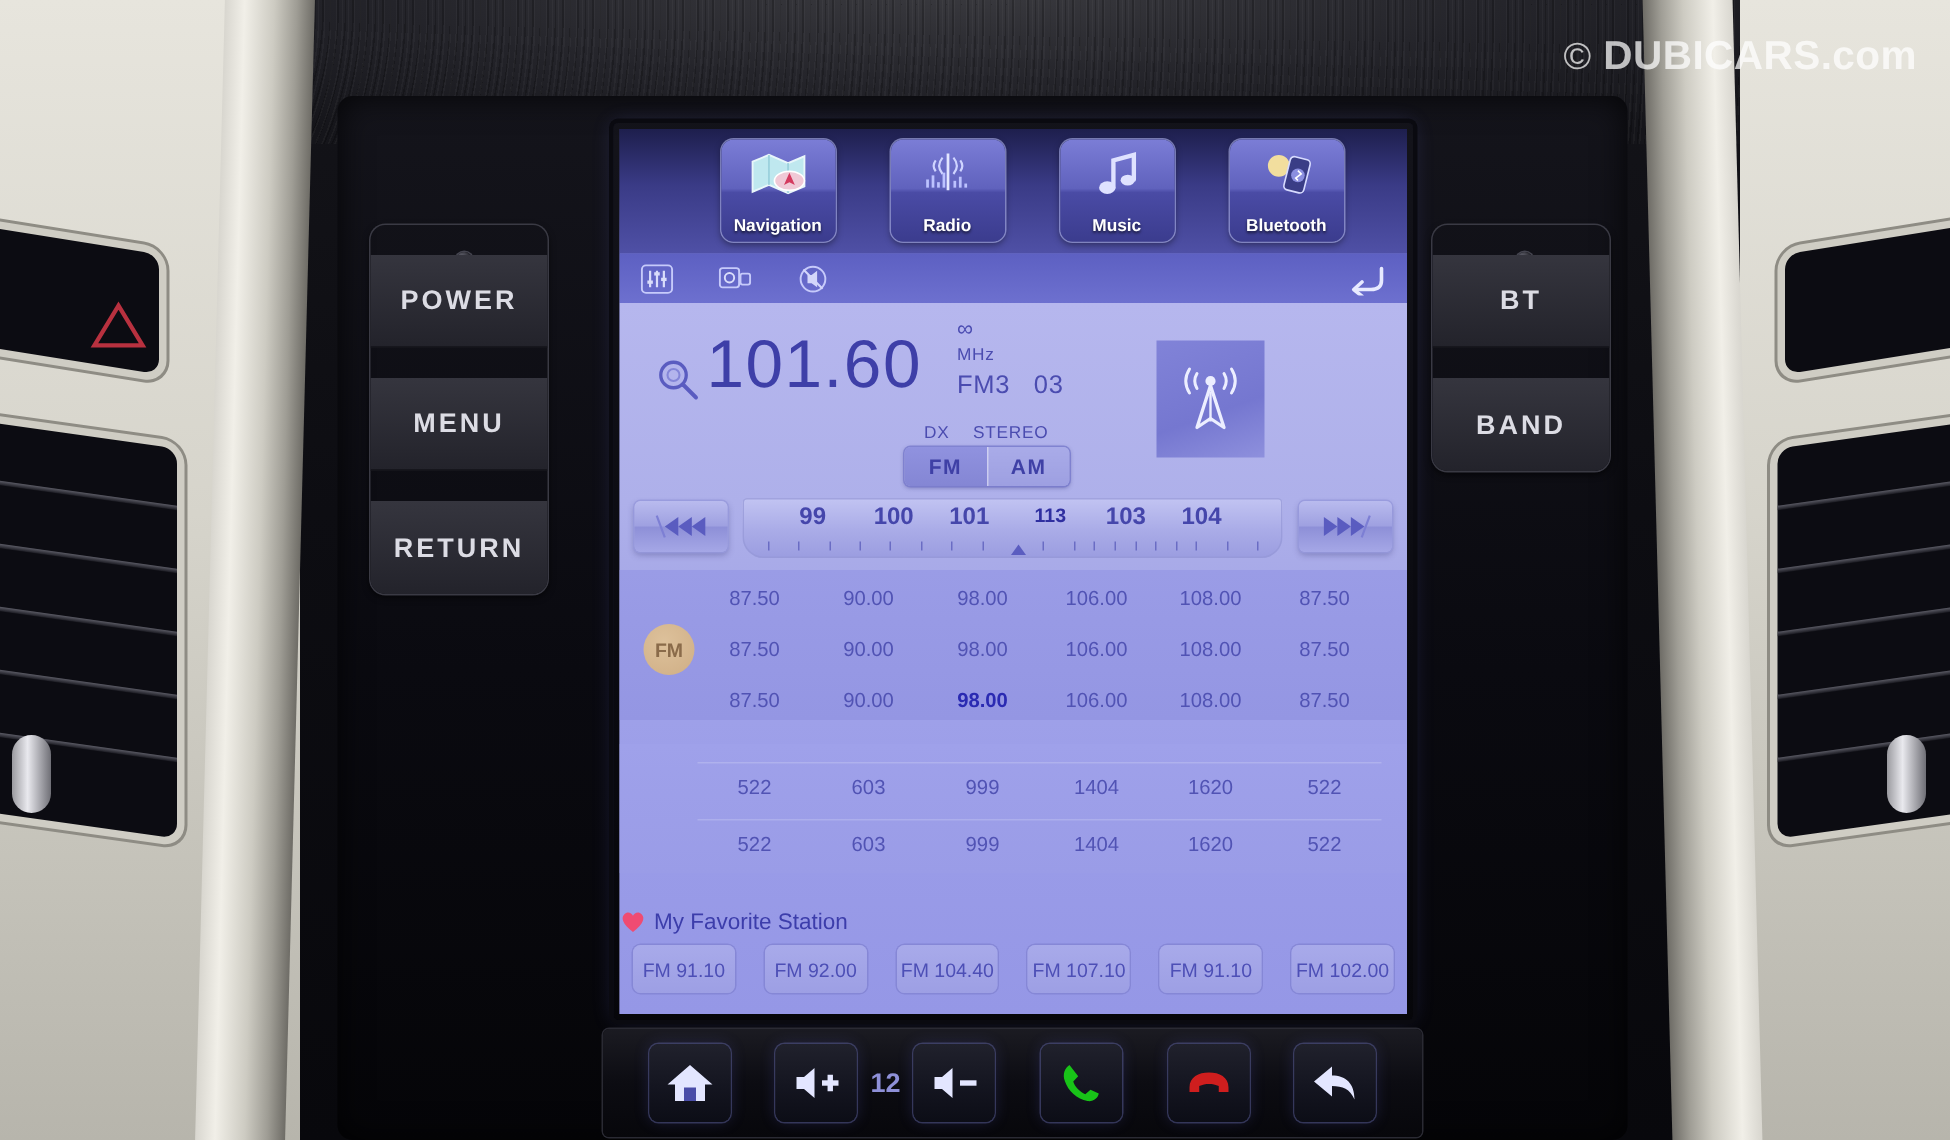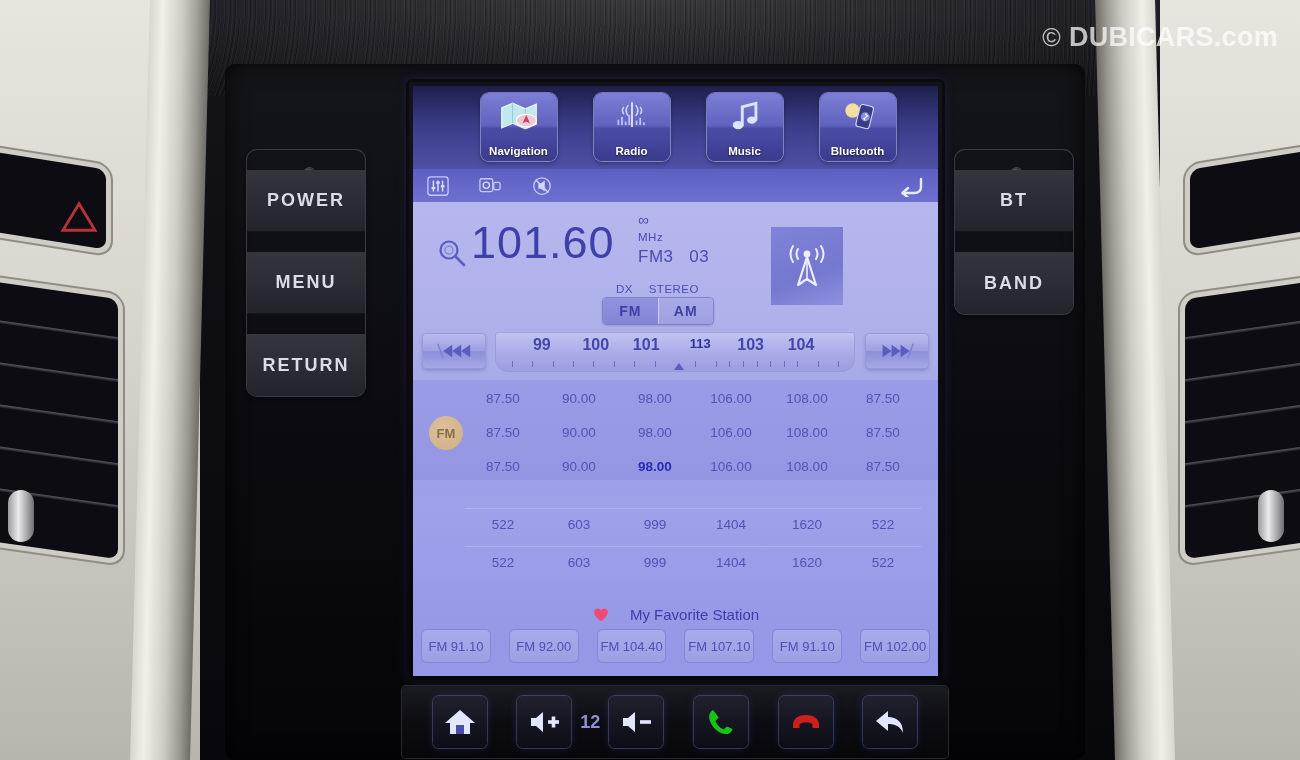--- a/index.html
+++ b/index.html
@@ -177,21 +177,21 @@
       display:flex; align-items:center; justify-content:center;
       font-size:13px; font-weight:700; color:#8a6b4a; }
   .prow { position:absolute; left:52px; width:456px; height:32px; display:flex; }
   .prow .cell { flex:1; display:flex; align-items:center; justify-content:center;
       font-size:13.5px; color:#5153b4; cursor:pointer; }
   .prow .cell.hi { font-weight:700; color:#2a2ab2; }
   .prow.sep { border-top:1px solid rgba(255,255,255,.18); }
 
   
   .favhdr { position:absolute; left:0; top:398px; width:100%; height:28px;
-      display:flex; align-items:center; justify-content:center; gap:20px; }
+      display:flex; align-items:center; gap:5px; }
   .favhdr .hrt { width:18px; height:17px; }
   .favhdr .ftxt { font-size:15px; color:#3c3dab; font-weight:400; }
   .favrow { position:absolute; left:6px; top:428px; width:513px; height:32px;
       display:flex; gap:20px; padding:0 3px; }
   .fav { flex:1; border-radius:5px; display:flex; align-items:center; justify-content:center;
       font-size:13px; color:#4d4fb6;
       background:linear-gradient(180deg,#a8aaea,#9d9fe4);
       box-shadow:0 0 0 1px rgba(130,132,210,.85); cursor:pointer; }
 
   

